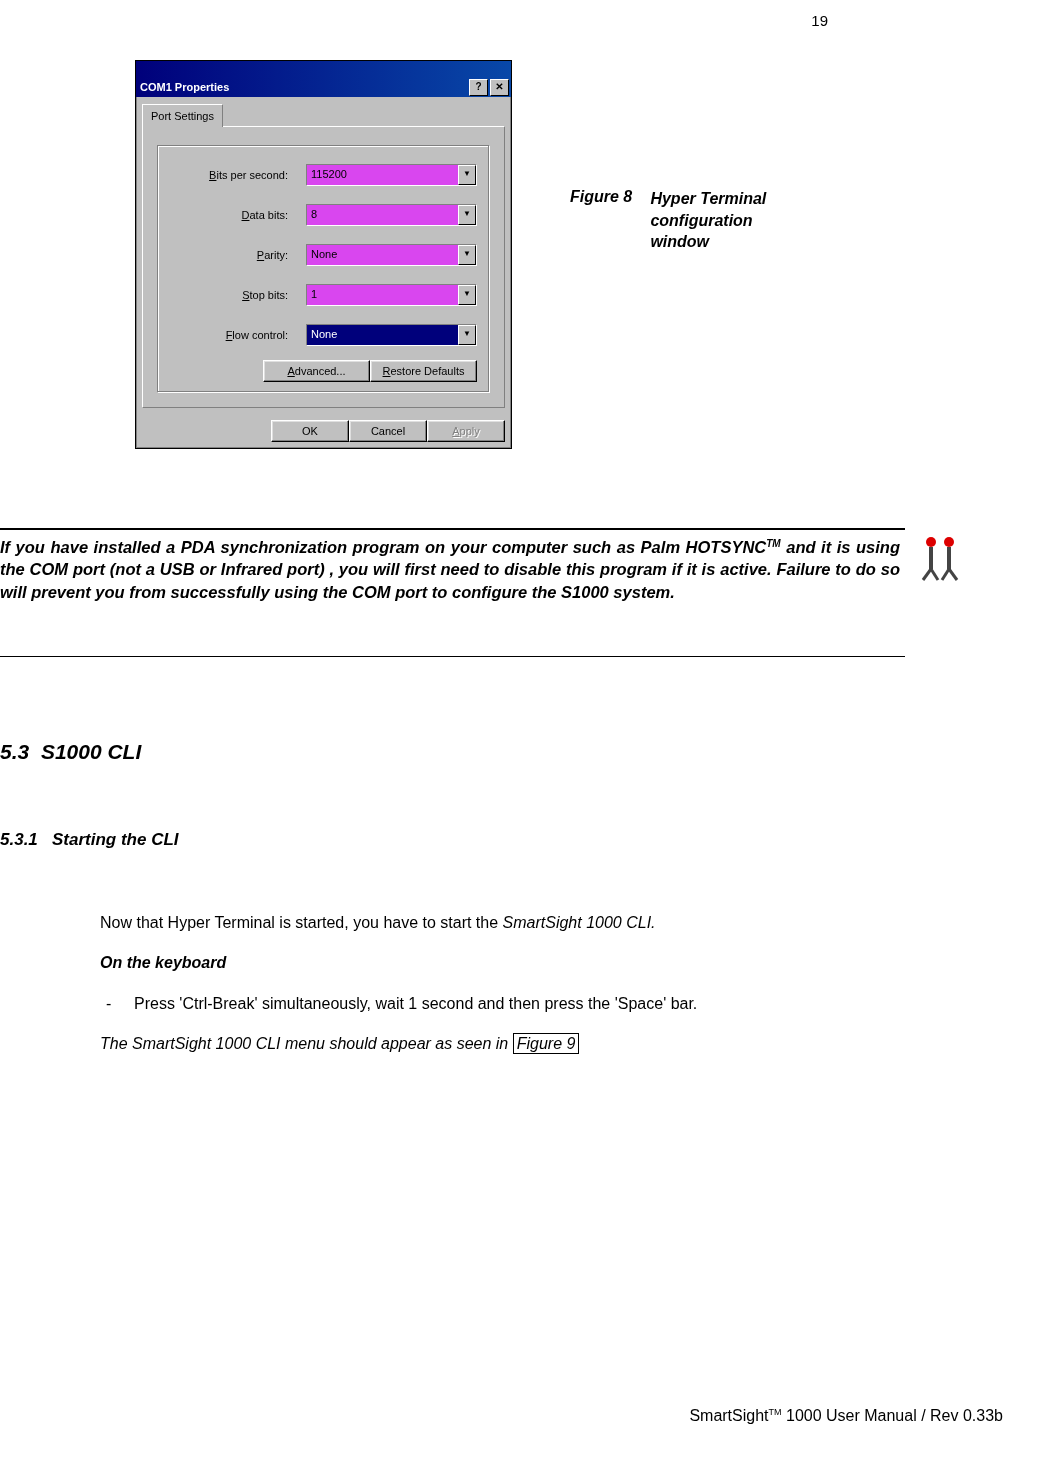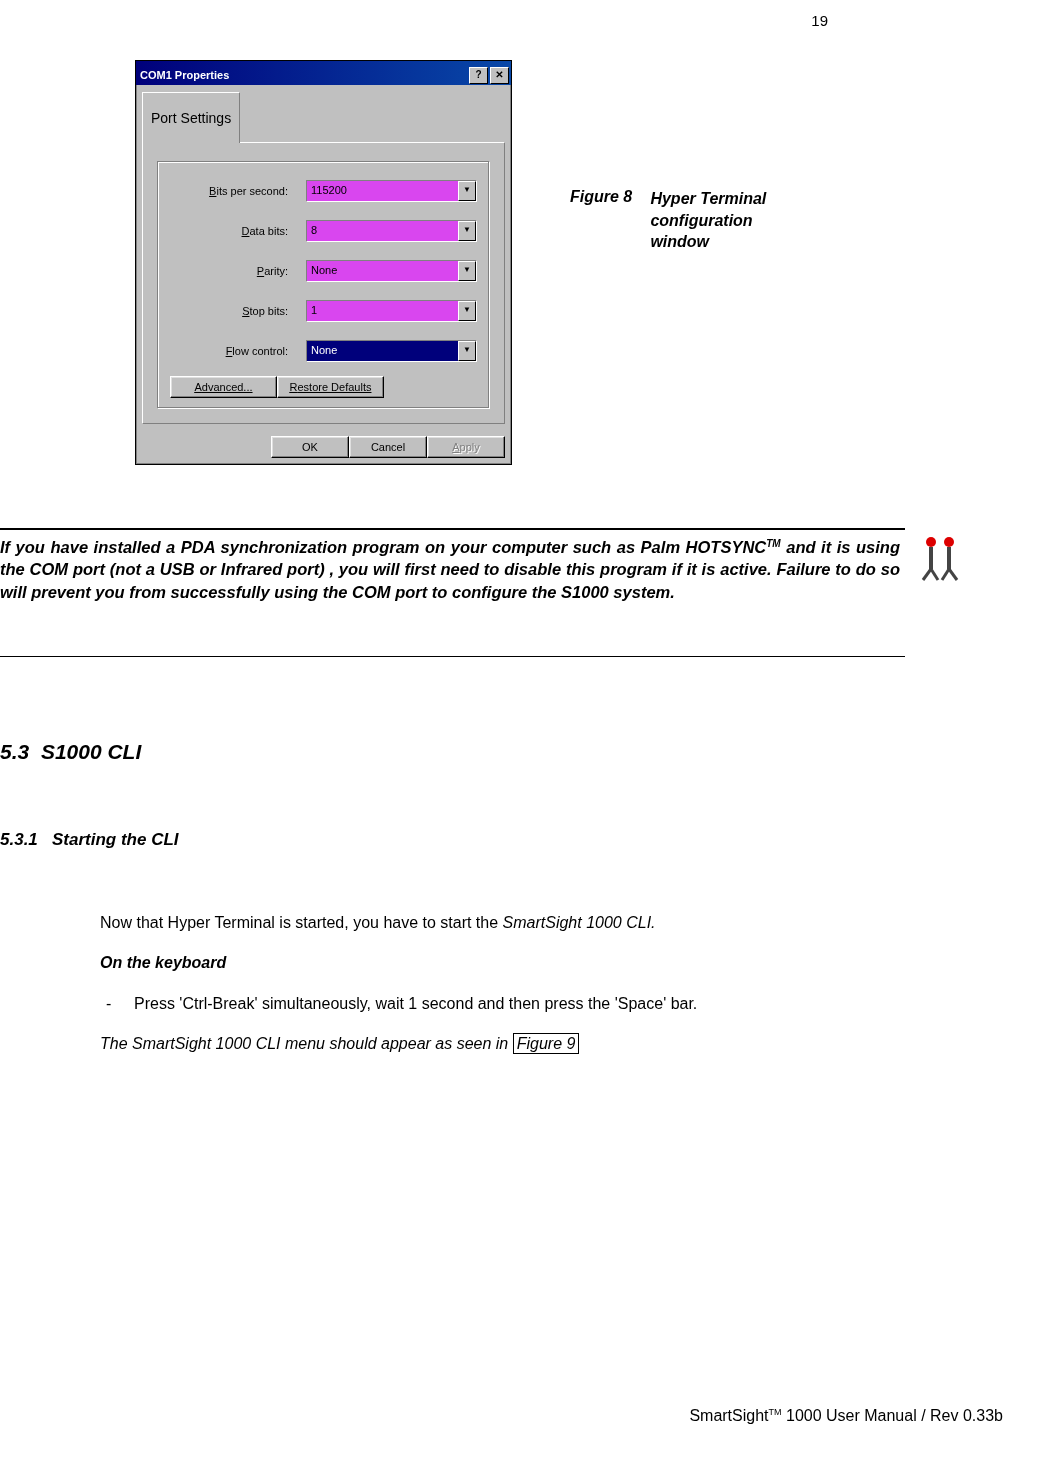--- a/index.html
+++ b/index.html
@@ -38,21 +38,21 @@
     box-shadow: 0 0 0 1px #808080 inset;
     font-family: "MS Sans Serif", Tahoma, Arial, sans-serif;
     font-size: 11px;
   }
   .titlebar {
     background: linear-gradient(to right, #00007b, #0848a8);
     color: #fff;
     display: flex;
     align-items: center;
     height: 20px;
-    padding: 4px 2px 0 4px;
+    padding: 16px 2px 0 4px;
     font-weight: bold;
   }
   .titlebar-text { flex: 1; font-size: 11px; }
   .titlebar-btn {
     width: 17px; height: 15px;
     background: #c0c0c0;
     border-top: 1px solid #fff;
     border-left: 1px solid #fff;
     border-right: 1px solid #000;
     border-bottom: 1px solid #000;
@@ -65,22 +65,22 @@
   }
   .tab-area {
     padding: 6px 6px 4px 6px;
   }
   .tab {
     display: inline-block;
     background: #c0c0c0;
     border-top: 1px solid #fff;
     border-left: 1px solid #fff;
     border-right: 1px solid #808080;
-    padding: 17px 8px;
-    font-size: 14px;
+    padding: 5px 8px;
+    font-size: 11px;
     position: relative;
     top: 1px;
   }
   .tab-panel {
     border-top: 1px solid #fff;
     border-left: 1px solid #fff;
     border-right: 1px solid #808080;
     border-bottom: 1px solid #808080;
     padding: 18px 14px 14px 14px;
   }
@@ -132,23 +132,22 @@
     border-top: 1px solid #fff;
     border-left: 1px solid #fff;
     border-right: 1px solid #000;
     border-bottom: 1px solid #000;
     text-align: center;
     font-size: 8px;
     line-height: 16px;
   }
   .btn-row {
     display: flex;
-    justify-content: flex-start;
+    justify-content: flex-end;
     margin-top: 14px;
-    text-decoration: underline;
   }
   .win-btn {
     background: #c0c0c0;
     border-top: 1px solid #fff;
     border-left: 1px solid #fff;
     border-right: 1px solid #000;
     border-bottom: 1px solid #000;
     box-shadow: inset -1px -1px 0 #808080, inset 1px 1px 0 #dfdfdf;
     padding: 4px 0;
     font-size: 11px;

